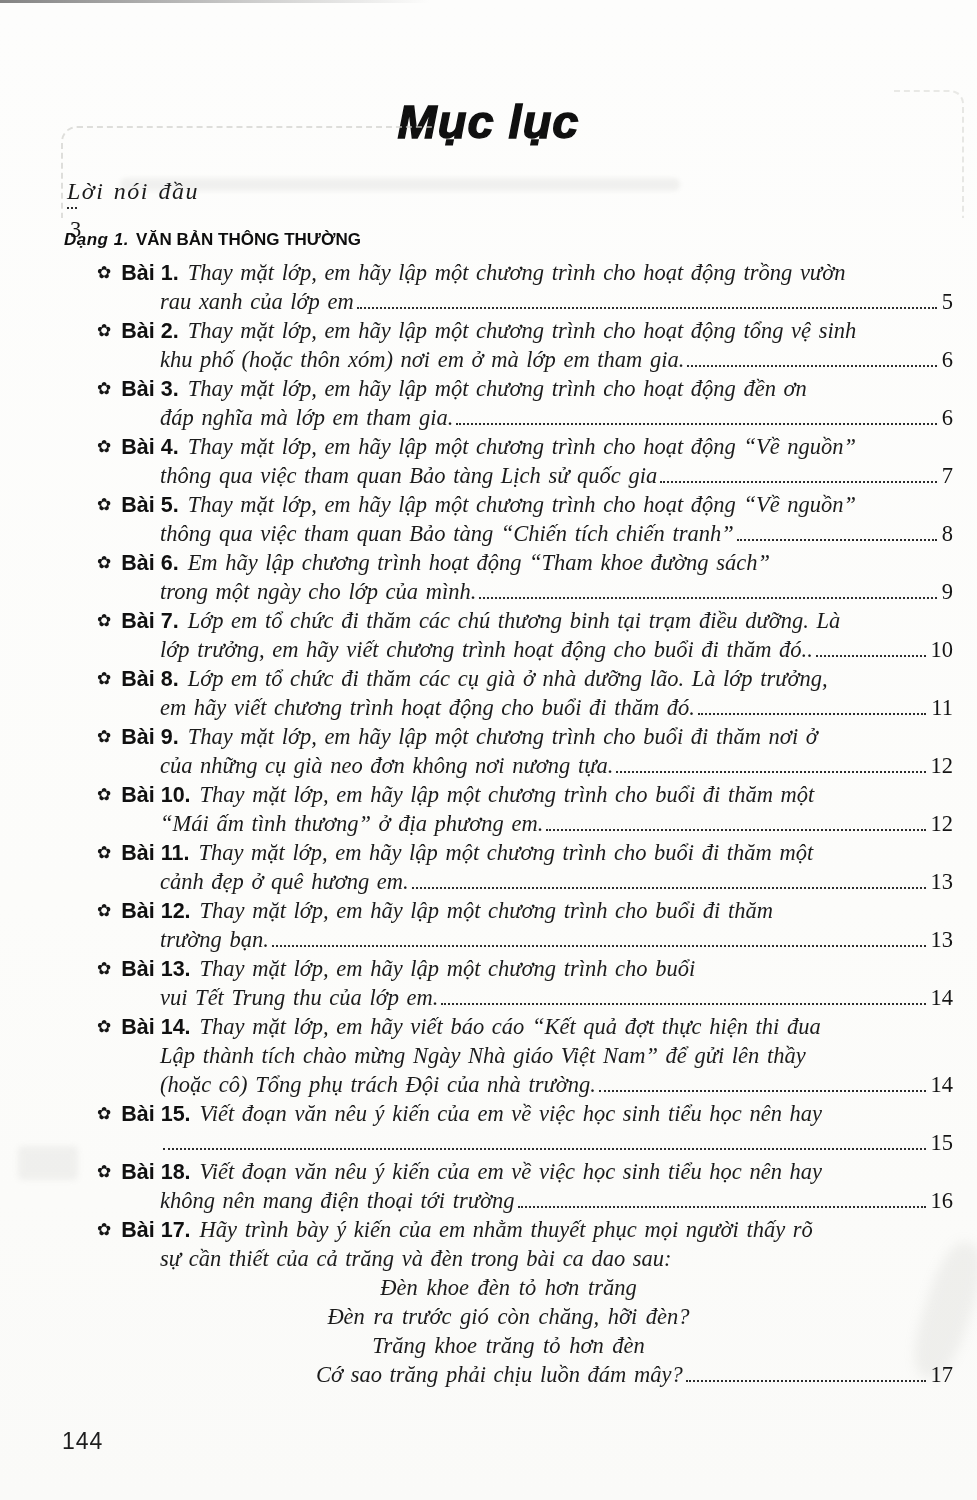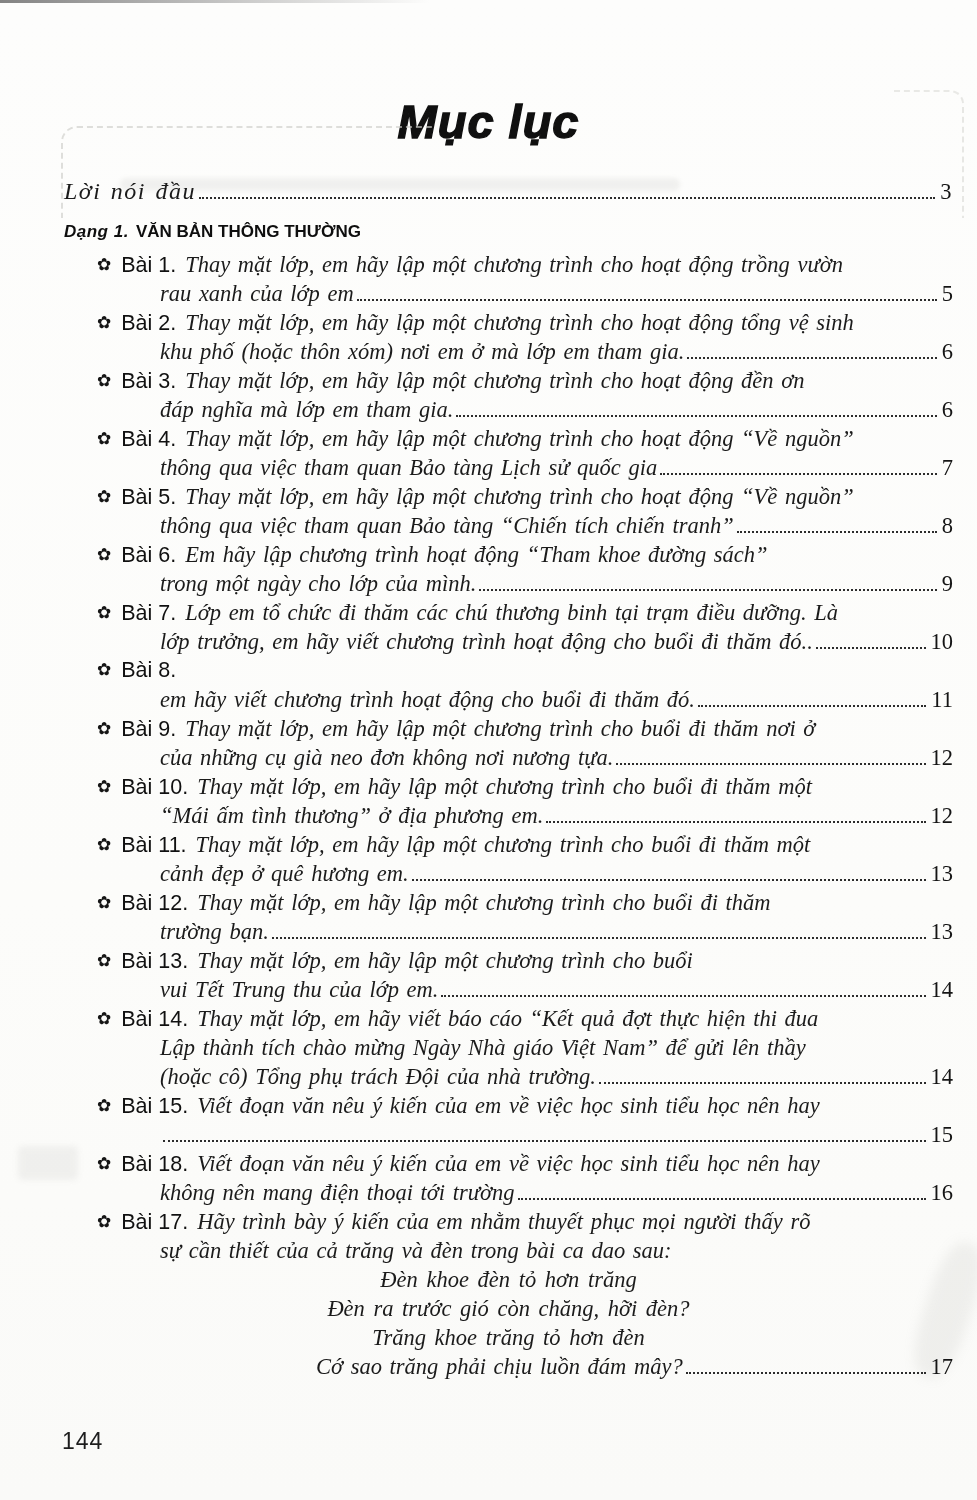--- a/index.html
+++ b/index.html
@@ -65,21 +65,22 @@
     height: 29px;
     line-height: 29px;
     white-space: nowrap;
   }
   .intro-row {
     height: 32px; line-height: 32px;
     font-style: italic;
     font-size: 24px;
     letter-spacing: 1.5px;
     word-spacing: 7px;
-    margin-bottom: 8px;
+    margin-bottom: 16px;
+    flex-direction: column;
   }
   .section-heading {
     height: 34px; line-height: 34px;
     font-family: "Liberation Sans", "DejaVu Sans", sans-serif;
     font-weight: 700;
     font-size: 17px;
     color: #0e0e0e;
     margin-bottom: 1px;
     white-space: nowrap;
   }
@@ -90,21 +91,21 @@
     font-family: "DejaVu Sans", sans-serif;
     font-style: normal;
     font-size: 17px;
     margin-right: 10px;
     position: relative;
     top: -2px;
     color: #151515;
   }
   .bai {
     font-family: "Liberation Sans", "DejaVu Sans", sans-serif;
-    font-weight: 400;
+    font-weight: 700;
     font-size: 21.5px;
     margin-right: 9px;
     color: #101010;
   }
   .txt {
     font-style: italic;
     word-spacing: 2px;
     color: #1b1b1b;
   }
   .leader {
@@ -241,20 +242,21 @@
           <div class="line entry-line cont">
             <span class="txt">lớp trưởng, em hãy viết chương trình hoạt động cho buổi đi thăm đó..</span>
             <span class="leader"></span>
             <span class="pageno">10</span>
           </div>
         </div>
         <div class="entry">
           <div class="line entry-line first">
             <span class="flower">✿</span>
             <span class="bai">Bài 8.</span>
+            <span class="txt">Lớp em tổ chức đi thăm các cụ già ở nhà dưỡng lão. Là lớp trưởng,</span>
           </div>
           <div class="line entry-line cont">
             <span class="txt">em hãy viết chương trình hoạt động cho buổi đi thăm đó.</span>
             <span class="leader"></span>
             <span class="pageno">11</span>
           </div>
         </div>
         <div class="entry">
           <div class="line entry-line first">
             <span class="flower">✿</span>

